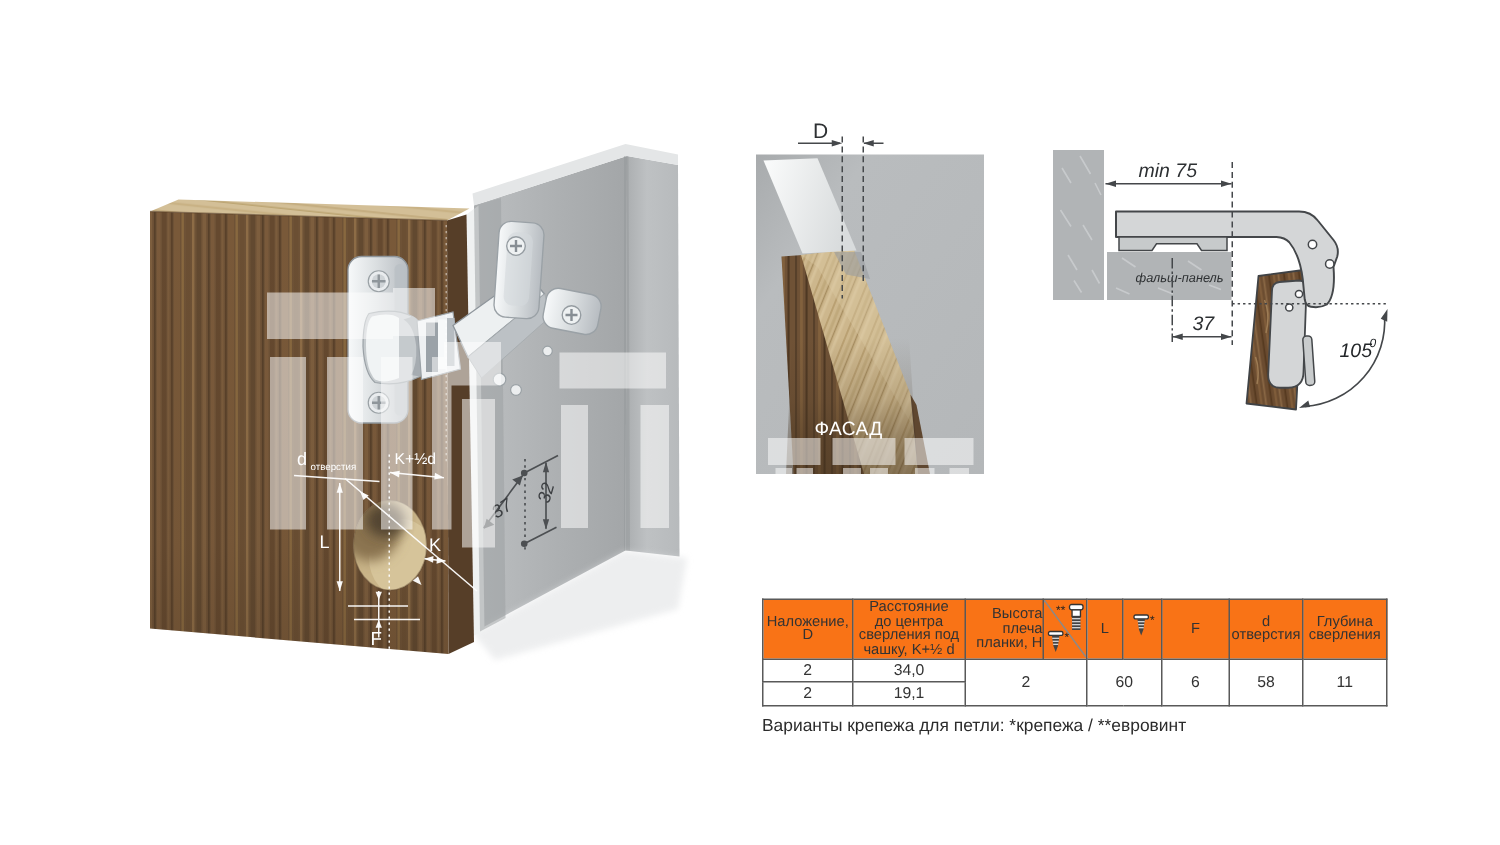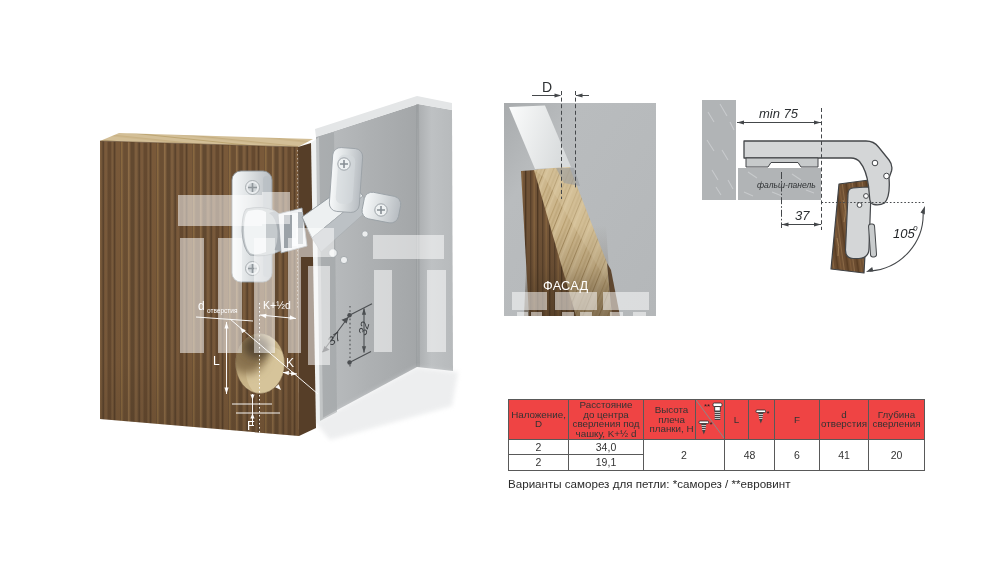--- a/index.html
+++ b/index.html
@@ -1,20 +1,20 @@
 <!DOCTYPE html>
 <html><head>
 <meta charset="utf-8">
 <style>
 html,body{margin:0;padding:0;width:1000px;height:563px;background:#fff;overflow:hidden}
 body{font-family:"Liberation Sans",sans-serif;position:relative}
 .abs{position:absolute}
 table{border-collapse:collapse;table-layout:fixed}
 td,th{border:1px solid #595959;font-weight:normal;color:#333;padding:0;text-align:center;vertical-align:middle}
-th{background:#ef4444;font-size:9.8px;line-height:9.7px}
+th{background:#f97316;font-size:9.8px;line-height:9.7px}
 td{font-size:10.5px}
 </style>
 </head>
 <body>
 
 <svg class="abs" style="left:80px;top:85px" width="410" height="470" viewBox="80 85 410 470">
   <defs>
     <linearGradient id="grayL" x1="0" y1="0" x2="1" y2="0">
       <stop offset="0" stop-color="#bcbfc1"></stop>
         <stop offset="0.55" stop-color="#adb0b2"></stop>
@@ -323,21 +323,21 @@
         <col style="width:24px">
         <col style="width:26px">
         <col style="width:45px">
         <col style="width:49px">
         <col style="width:56px">
 </colgroup>
 <tbody>
         <tr style="height:39px">
   <th>Наложение,<br>D</th>
   <th>Расстояние<br>до центра<br>сверления под<br>чашку, K+½ d</th>
-  <th style="text-align:center;padding-left:4px">Высота<br>плеча<br>планки, Н</th>
+  <th style="text-align:right;padding-left:4px">Высота<br>плеча<br>планки, Н</th>
   <th style="position:relative;padding:0">
     <svg width="28" height="38" viewBox="0 0 28 38" style="display:block">
       <line x1="0" y1="0" x2="28" y2="38" stroke="#8a8a8a" stroke-width="1"></line>
       <text x="8" y="9" font-size="8" fill="#222">**</text>
       <g transform="translate(17,3)">
         <rect x="0" y="0" width="9" height="3.6" rx="1.4" fill="#fff" stroke="#333" stroke-width="0.9"></rect>
         <rect x="1.7" y="3.6" width="5.6" height="4.4" fill="#fff" stroke="#333" stroke-width="0.9"></rect>
         <rect x="1.7" y="8" width="5.6" height="9" fill="#444"></rect>
         <path d="M 1.7 9.5 h 5.6 M 1.7 11.5 h 5.6 M 1.7 13.5 h 5.6 M 1.7 15.5 h 5.6" stroke="#fff" stroke-width="0.7"></path>
       </g>
@@ -361,34 +361,34 @@
     </svg>
   </th>
   <th>F</th>
   <th>d<br>отверстия</th>
   <th>Глубина<br>сверления</th>
 </tr>
 <tr style="height:15px">
   <td>2</td>
   <td>34,0</td>
   <td colspan="2" rowspan="2">2</td>
-  <td colspan="2" rowspan="2">48</td>
+  <td colspan="2" rowspan="2">60</td>
   <td rowspan="2">6</td>
-  <td rowspan="2">41</td>
-  <td rowspan="2">20</td>
+  <td rowspan="2">58</td>
+  <td rowspan="2">11</td>
 </tr>
 <tr style="height:16px">
   <td>2</td>
   <td>19,1</td>
 </tr>
 </tbody>
     </table>
 </div>
 
-<div class="abs" style="left:508px;top:477px;font-size:11.6px;color:#2b2b2b">Варианты саморез для петли: *саморез / **евровинт</div>
+<div class="abs" style="left:508px;top:477px;font-size:11.6px;color:#2b2b2b">Варианты крепежа для петли: *крепежа / **евровинт</div>
 
 <svg class="abs" style="left:0;top:0" width="1000" height="563" viewBox="0 0 1000 563" pointer-events="none">
   <g fill="#fff" opacity="0.52">
     <rect x="178" y="195" width="84" height="31"></rect>
     <rect x="180" y="238" width="24" height="115"></rect>
     <rect x="218" y="238" width="24" height="115"></rect>
     <rect x="262" y="192" width="28" height="32"></rect>
     <rect x="254" y="238" width="21" height="115"></rect>
     <rect x="288" y="238" width="13" height="115"></rect>
     <rect x="296" y="228" width="38" height="29"></rect>

